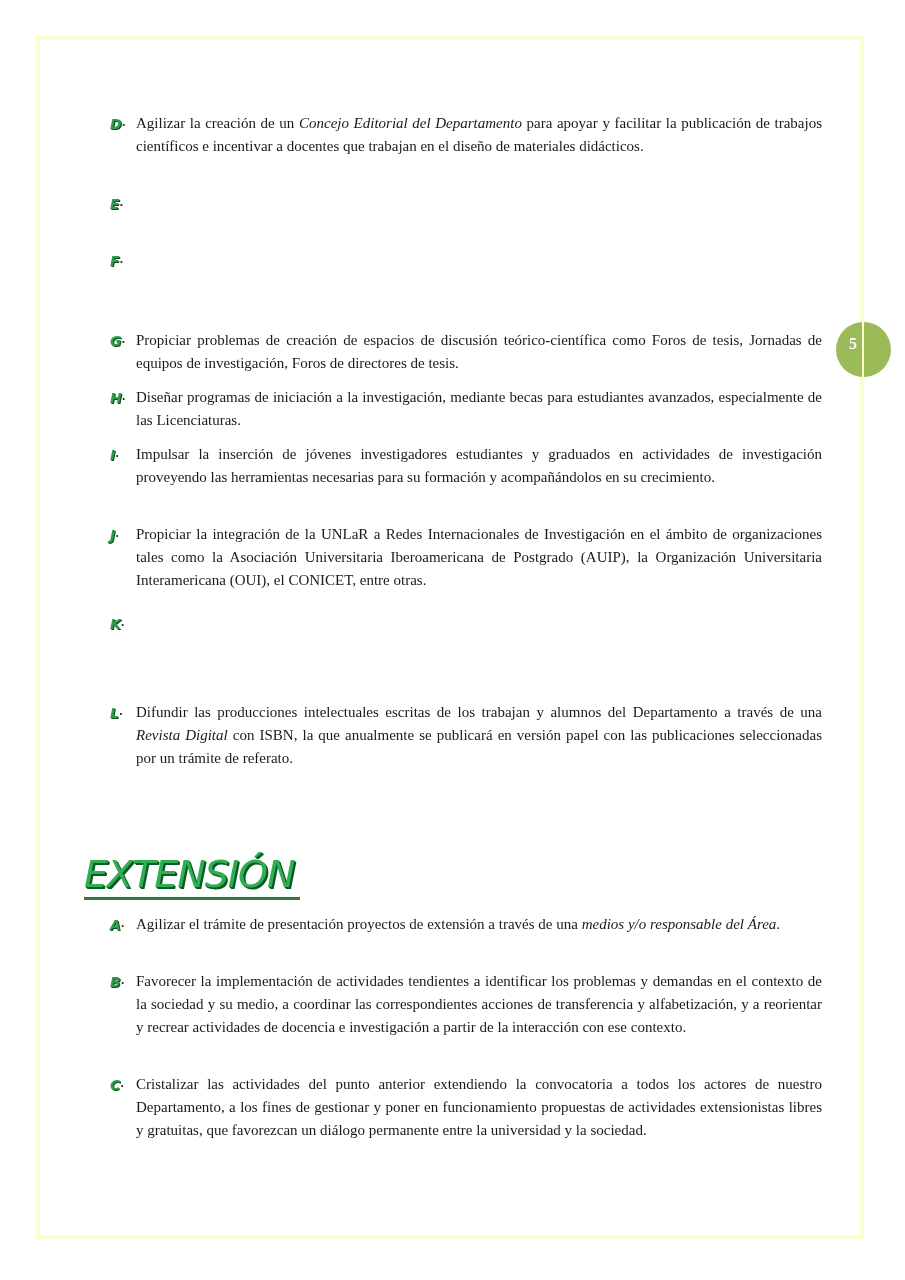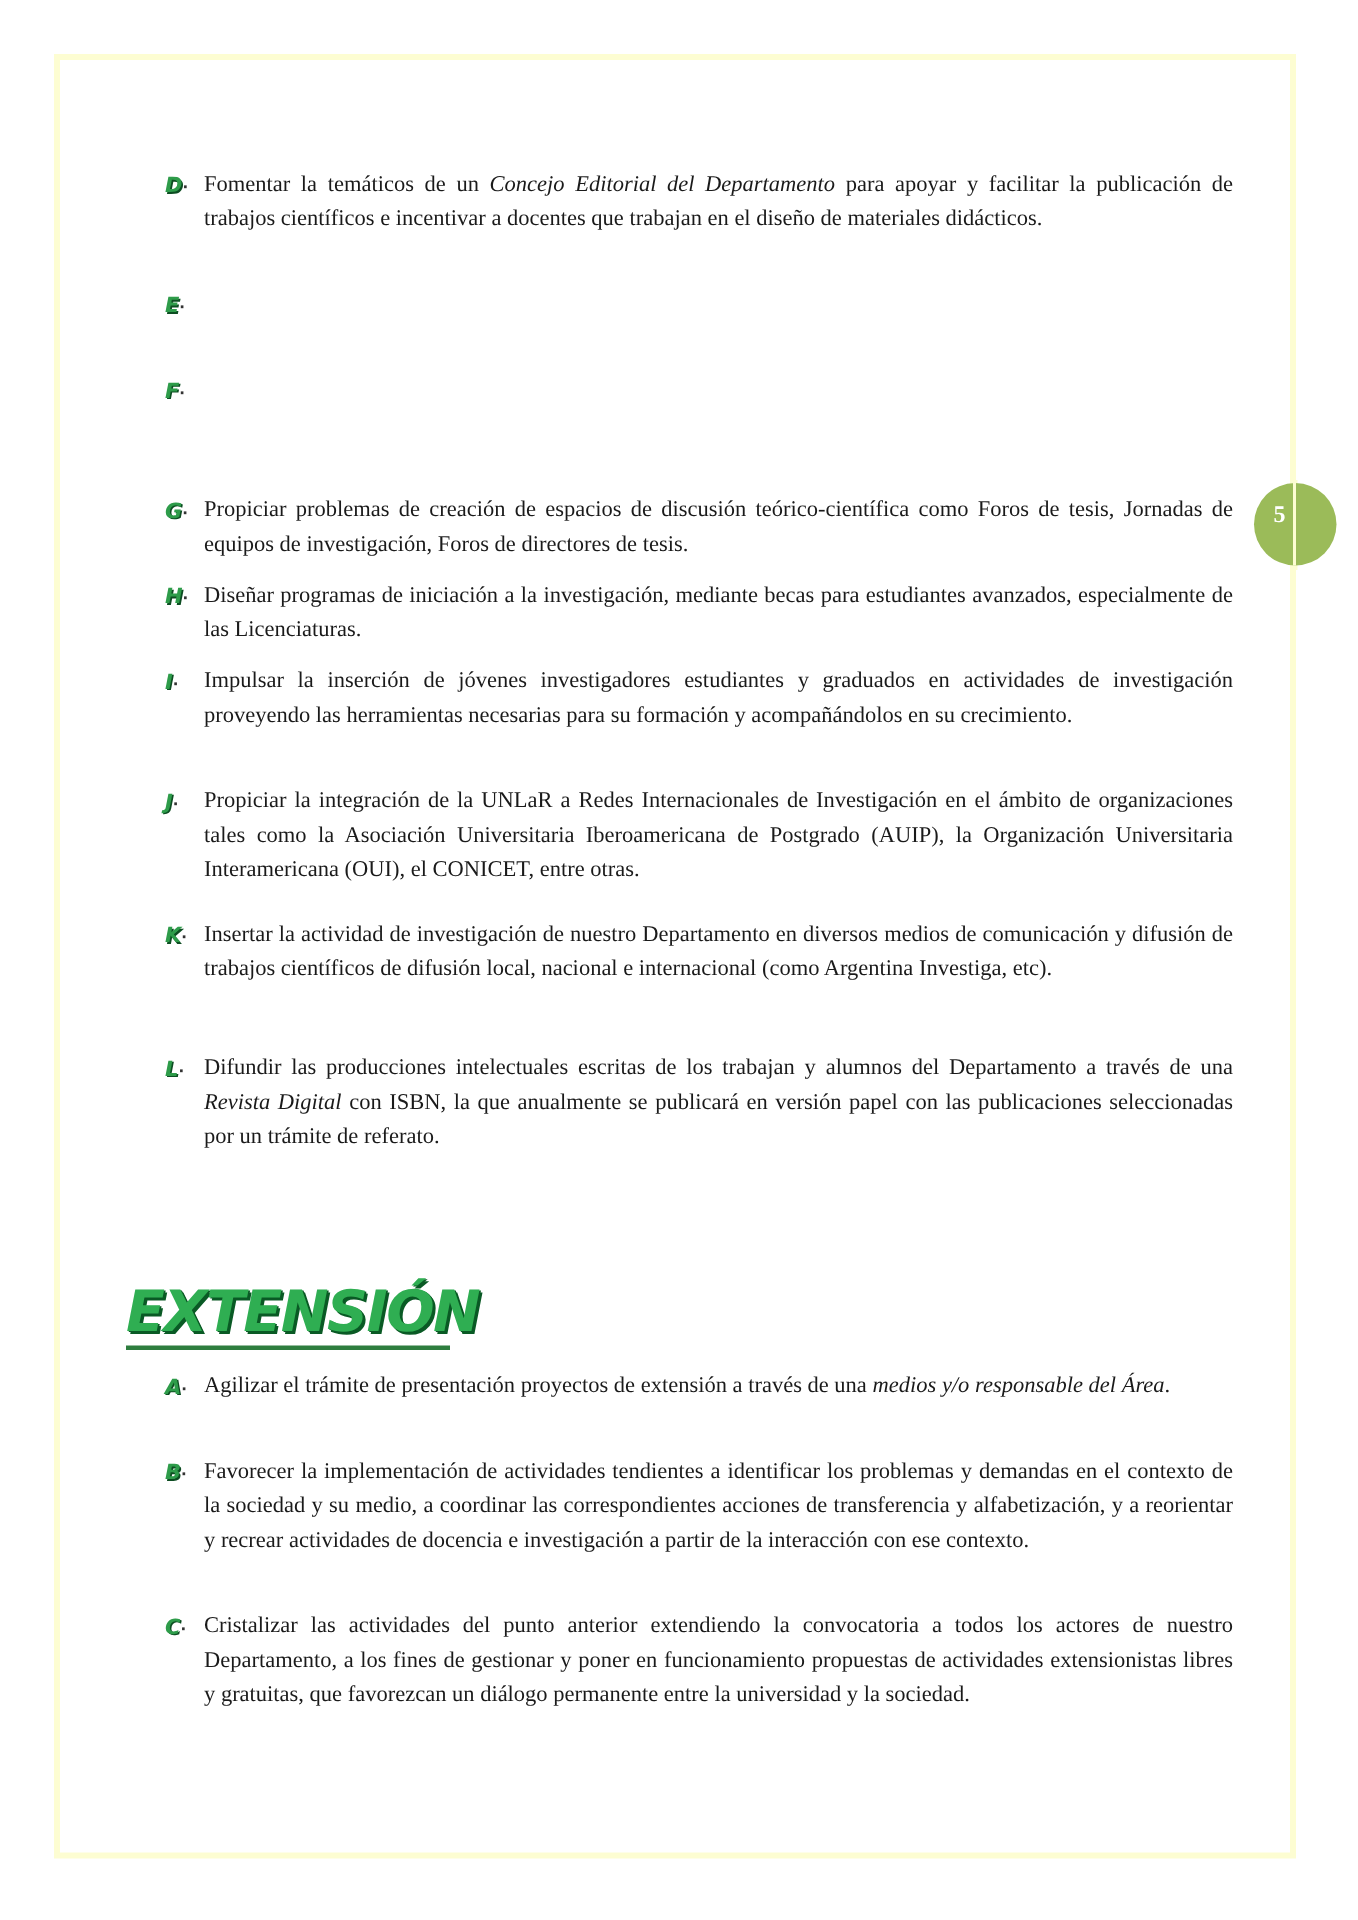--- a/index.html
+++ b/index.html
@@ -14,58 +14,58 @@
   .pagecircle .num { position:absolute; left:7px; top:13px; width:20px; text-align:center;
                      color:#fff; font-weight:bold; font-size:16px; font-family:"Liberation Serif", serif; }
   .list { position:absolute; left:108px; width:714px; }
   .item { position:relative; padding-left:28px; font-size:15px; line-height:22.8px;
           text-align:justify; font-family:"Liberation Serif", serif; }
   .marker { position:absolute; left:2px; top:1px; width:22px; height:20px;
             font-family:"DejaVu Sans", sans-serif; font-weight:bold; font-style:italic;
             font-size:14px; color:#2e9c4a; text-shadow:1px 1px 0 #0d4d22; }
   .marker .dot { color:#333; text-shadow:none; font-size:10px; font-style:normal; }
   .heading { position:absolute; left:84px; top:852px; font-family:"DejaVu Sans", sans-serif;
-             font-weight:bold; font-style:italic; font-size:38px; letter-spacing:-1px;
+             font-weight:normal; font-style:italic; font-size:38px; letter-spacing:-1px;
              color:#2fae52; text-shadow:1px 1px 0 #0a5a25, 2px 2px 0 #0a5a25; }
   .heading-underline { position:absolute; left:84px; top:897px; width:216px; height:3px; background:#2e7d3e; }
   em { font-style:italic; }
 </style>
 </head>
 <body>
 
 <div class="frame"></div>
 <div class="vline"></div>
 <div class="pagecircle">
   <div class="split"></div>
   <div class="num">5</div>
 </div>
 
 <div class="list" style="top:112px">
-  <div class="item"><span class="marker"><span>D</span><span class="dot">·</span></span><span>Fomentar la temáticos de un </span><em>Concejo Editorial del Departamento</em><span> para apoyar y facilitar la publicación de trabajos científicos e incentivar a docentes que trabajan en el diseño de materiales didácticos.</span></div>
+  <div class="item"><span class="marker"><span>D</span><span class="dot">·</span></span><span>Agilizar la creación de un </span><em>Concejo Editorial del Departamento</em><span> para apoyar y facilitar la publicación de trabajos científicos e incentivar a docentes que trabajan en el diseño de materiales didácticos.</span></div>
 </div>
 <div class="list" style="top:192px">
   <div class="item"><span class="marker"><span>E</span><span class="dot">·</span></span></div>
 </div>
 <div class="list" style="top:249px">
   <div class="item"><span class="marker"><span>F</span><span class="dot">·</span></span></div>
 </div>
 <div class="list" style="top:329px">
   <div class="item"><span class="marker"><span>G</span><span class="dot">·</span></span><span>Propiciar problemas de creación de espacios de discusión teórico-científica como Foros de tesis, Jornadas de equipos de investigación, Foros de directores de tesis.</span></div>
 </div>
 <div class="list" style="top:386px">
   <div class="item"><span class="marker"><span>H</span><span class="dot">·</span></span><span>Diseñar programas de iniciación a la investigación, mediante becas para estudiantes avanzados, especialmente de las Licenciaturas.</span></div>
 </div>
 <div class="list" style="top:443px">
   <div class="item"><span class="marker"><span>I</span><span class="dot">·</span></span><span>Impulsar la inserción de jóvenes investigadores estudiantes y graduados en actividades de investigación proveyendo las herramientas necesarias para su formación y acompañándolos en su crecimiento.</span></div>
 </div>
 <div class="list" style="top:523px">
   <div class="item"><span class="marker"><span>J</span><span class="dot">·</span></span><span>Propiciar la integración de la UNLaR a Redes Internacionales de Investigación en el ámbito de organizaciones tales como la Asociación Universitaria Iberoamericana de Postgrado (AUIP), la Organización Universitaria Interamericana (OUI), el CONICET, entre otras.</span></div>
 </div>
 <div class="list" style="top:612px">
-  <div class="item"><span class="marker"><span>K</span><span class="dot">·</span></span><span>Insertar la actividad de investigación de nuestro Departamento en diversos medios de comunicación y difusión de trabajos científicos de difusión local, nacional e internacional (como Argentina Investiga, etc).</span></div>
+  <div class="item"><span class="marker"><span>K</span><span class="dot">·</span></span></div>
 </div>
 <div class="list" style="top:701px">
   <div class="item"><span class="marker"><span>L</span><span class="dot">·</span></span><span>Difundir las producciones intelectuales escritas de los trabajan y alumnos del Departamento a través de una </span><em>Revista Digital</em><span> con ISBN, la que anualmente se publicará en versión papel con las publicaciones seleccionadas por un trámite de referato.</span></div>
 </div>
 
 <div class="heading">EXTENSIÓN</div>
 <div class="heading-underline"></div>
 
 <div class="list" style="top:913px">
   <div class="item"><span class="marker"><span>A</span><span class="dot">·</span></span><span>Agilizar el trámite de presentación proyectos de extensión a través de una </span><em>medios y/o responsable del Área</em><span>.</span></div>

